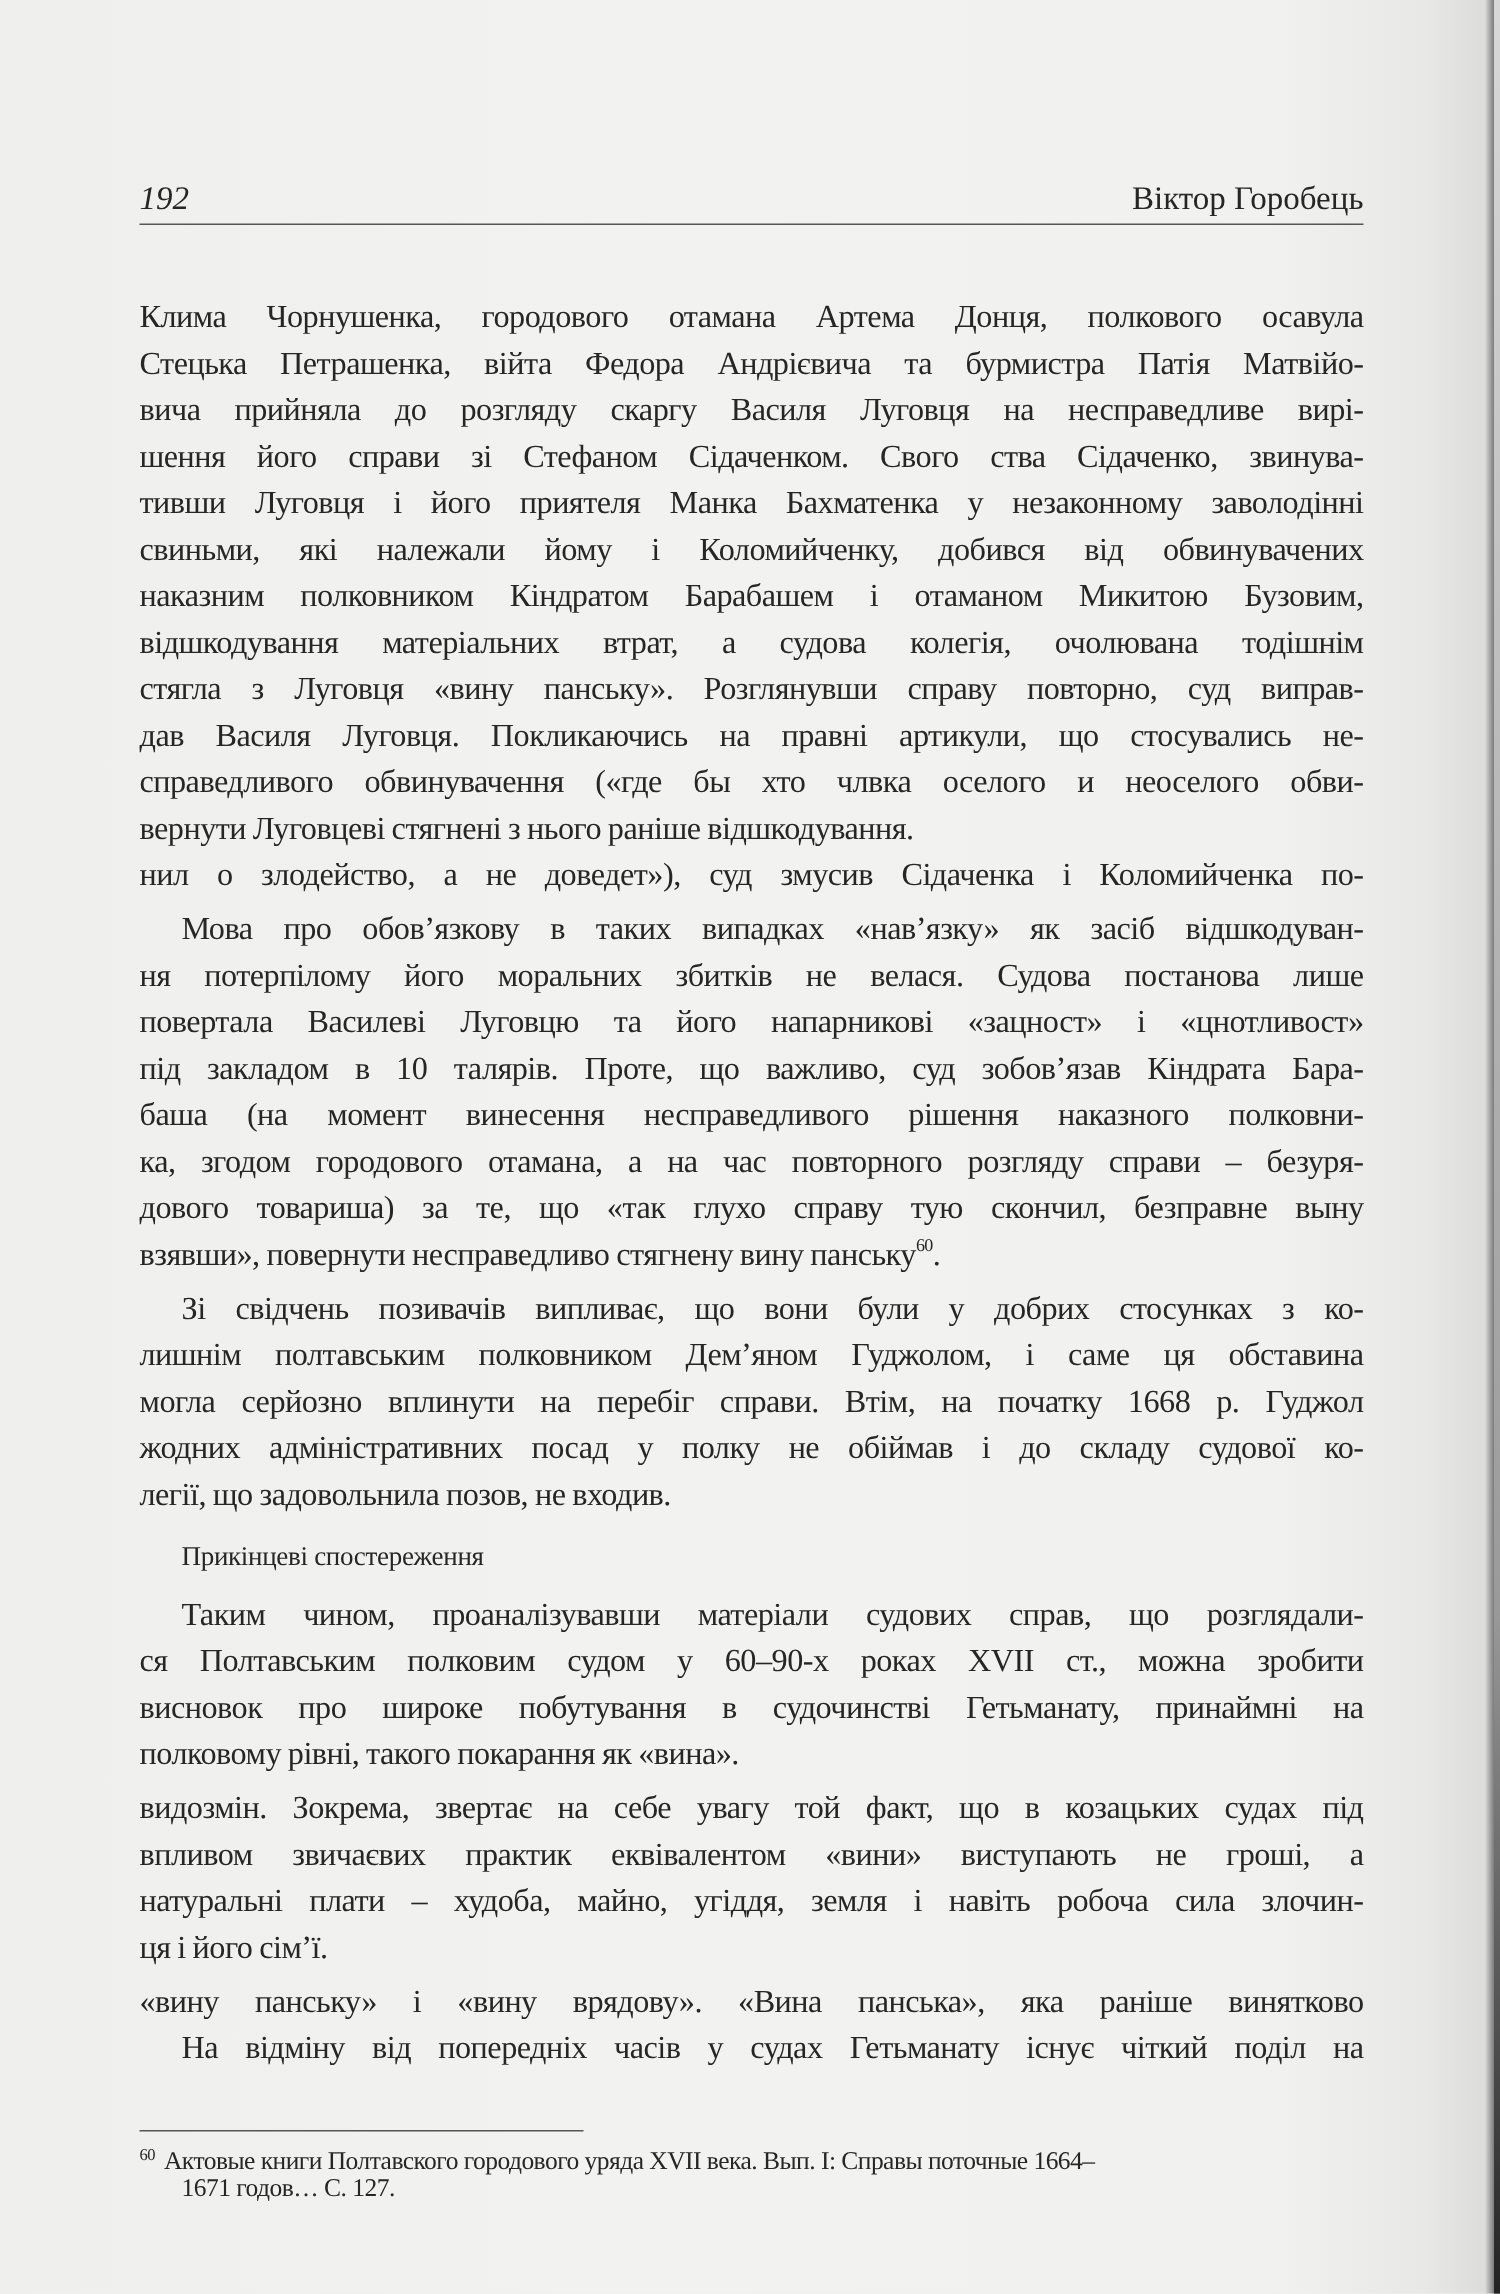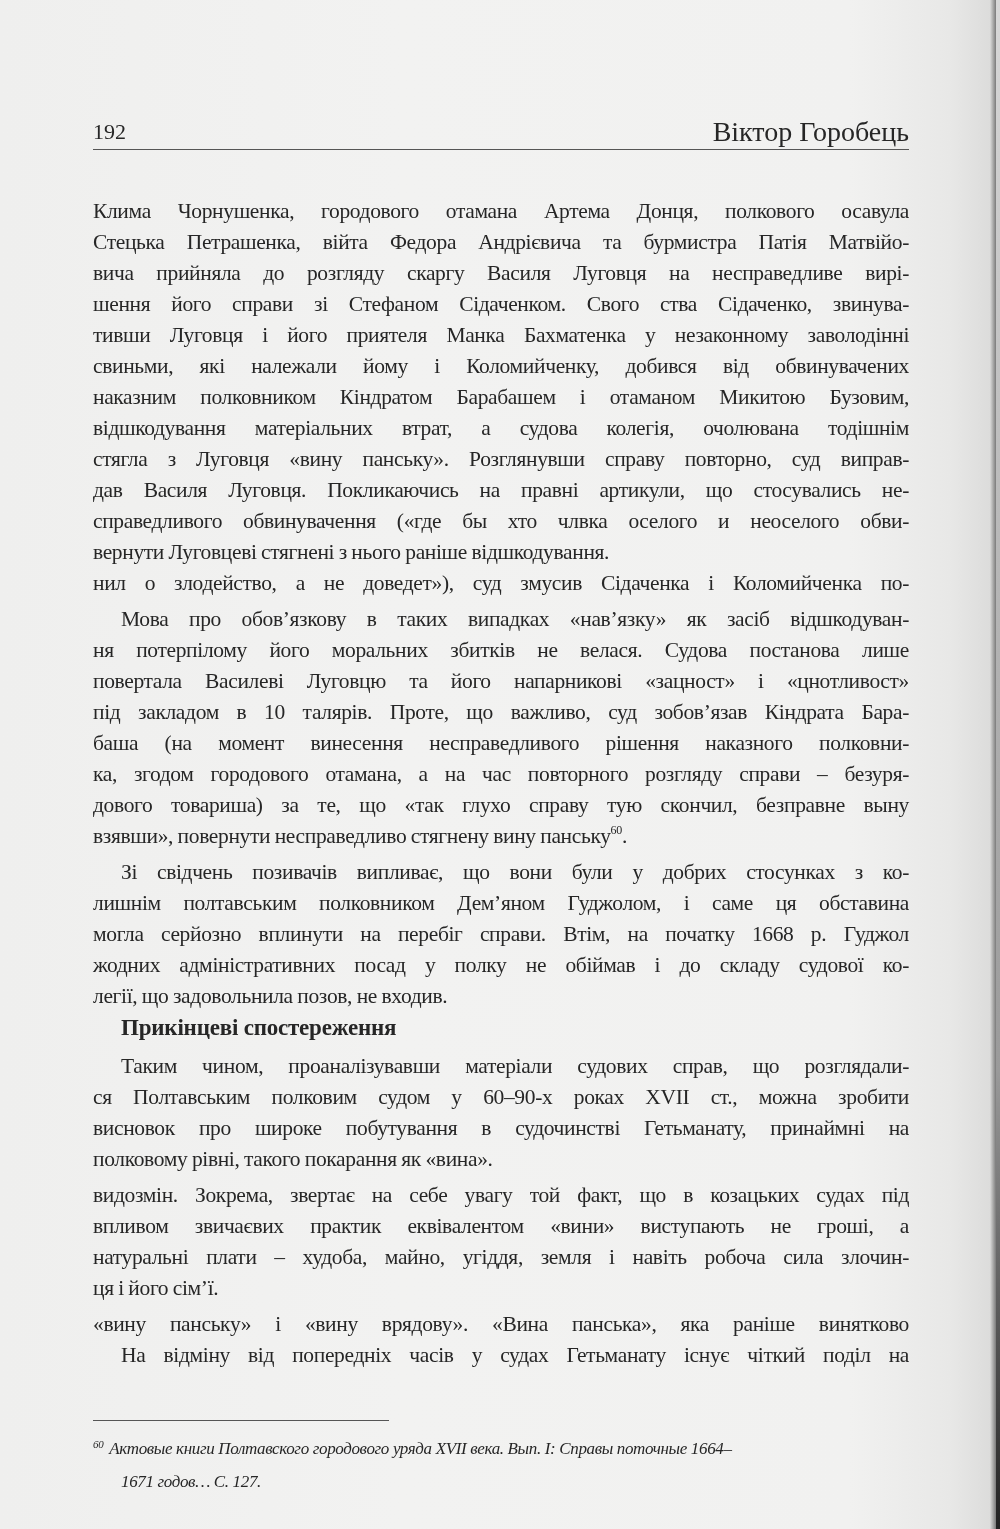--- a/index.html
+++ b/index.html
@@ -35,26 +35,27 @@
       top: 117px;
       width: 816px;
       height: 30px;
     }
     .page-number {
       position: absolute;
       left: 0;
       top: 0;
       font-size: 22px;
       line-height: 30px;
+      font-style: italic;
     }
     .running-head {
       position: absolute;
       right: 0;
       top: 0;
-      font-size: 28px;
+      font-size: 22px;
       line-height: 30px;
     }
     .header-rule {
       position: absolute;
       left: 93px;
       top: 149px;
       width: 816px;
       height: 0;
       border-top: 1.5px solid #555;
     }
@@ -79,49 +80,48 @@
     .line.last {
       text-align-last: left;
     }
     .line.indent {
       padding-left: 28px;
     }
     .para-gap {
       height: 5px;
     }
     .heading {
-      font-size: 23px;
+      font-size: 18px;
       line-height: 31px;
       height: 31px;
       padding-left: 28px;
+      margin-top: 10px;
       margin-bottom: 8px;
       letter-spacing: -0.2px;
-      font-weight: bold;
     }
     sup {
       font-size: 12px;
       line-height: 0;
       vertical-align: 9px;
     }
     .footnote-rule {
       position: absolute;
       left: 93px;
       top: 1420px;
       width: 296px;
       border-top: 1.3px solid #555;
     }
     .footnote {
       position: absolute;
       left: 93px;
       top: 1428px;
       width: 816px;
       font-size: 17px;
-      line-height: 33px;
+      line-height: 18px;
       letter-spacing: -0.35px;
-      font-style: italic;
     }
     .footnote .fn-line {
       display: block;
       white-space: nowrap;
       padding-left: 28px;
     }
     .footnote .fn-line.first {
       padding-left: 0;
     }
     .fn-mark {

